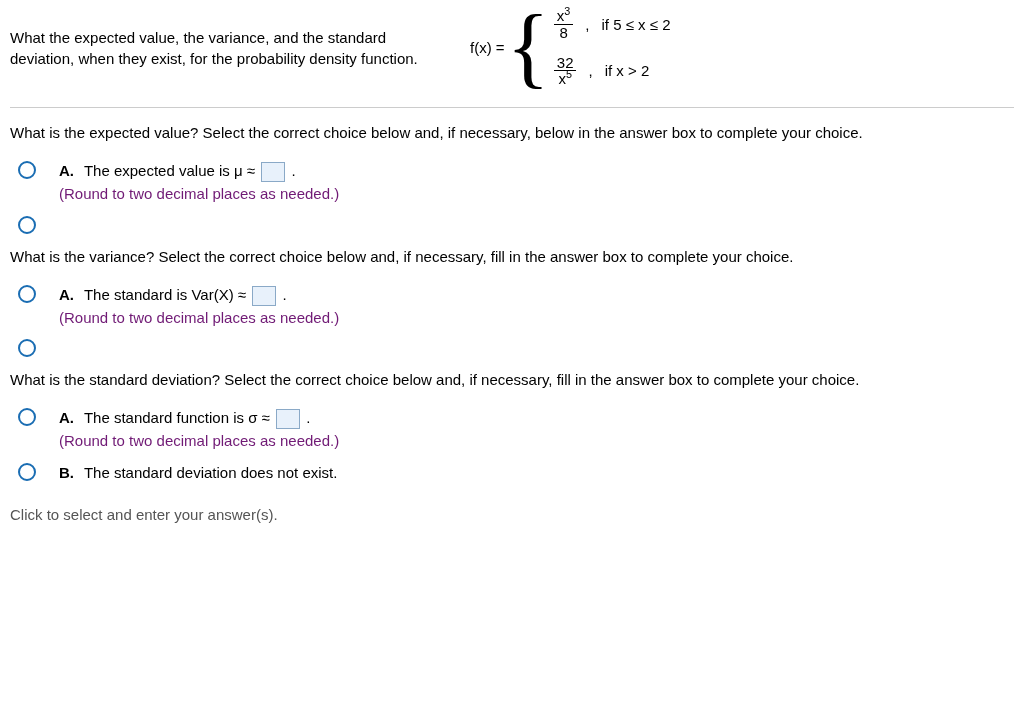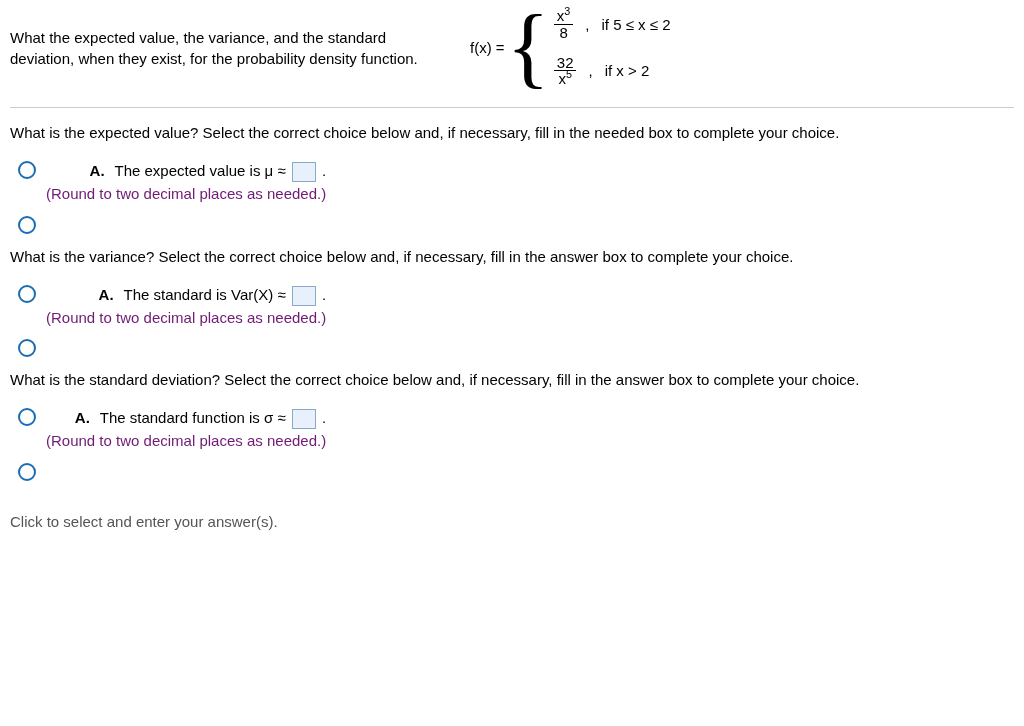--- a/index.html
+++ b/index.html
@@ -63,23 +63,22 @@
     border: none;
     border-top: 1px solid #ccc;
     margin: 10px 0 16px 0;
   }
   .section-q {
     margin: 14px 0 18px 0;
   }
   .choice {
     display: flex;
     align-items: flex-start;
-    gap: 10px;
+    gap: 23px;
     margin: 1px 0 8px 8px;
-    text-align: right;
   }
   .radio {
     width: 14px;
     height: 14px;
     border: 2px solid #1a6db3;
     border-radius: 50%;
     flex: 0 0 auto;
     margin-top: 2px;
     background: #fff;
   }
@@ -92,21 +91,21 @@
     border: 1px solid #8aa9c7;
     background: #e8f1fb;
     vertical-align: middle;
     margin: 0 2px;
   }
   .hint {
     color: #701a75;
   }
   .footer-text {
     color: #555;
-    margin-top: 32px;
+    margin-top: 22px;
   }
 </style>
 </head>
 <body>
 
 <div class="top-row">
   <div class="prompt-text">What the expected value, the variance, and the standard deviation, when they exist, for the probability density function.</div>
 
   <div class="formula">
     <span>f(x) =</span>
@@ -127,21 +126,21 @@
         </span>
         <span>,</span>
         <span>if x &gt; 2</span>
       </div>
     </div>
   </div>
 </div>
 
 <hr class="sep">
 
-<div class="section-q">What is the expected value? Select the correct choice below and, if necessary, fill in the needed box to complete your choice.</div>
+<div class="section-q">What is the expected value? Select the correct choice below and, if necessary, below in the answer box to complete your choice.</div>
 
 <div class="choice">
   <div class="radio"></div>
   <div class="choice-body">
     <span class="choice-label">A.</span>
     <span>The expected value is μ ≈</span>
     <span class="answer-box"></span>
     <span>.</span><br>
     <span class="hint">(Round to two decimal places as needed.)</span>
   </div>
@@ -173,15 +172,19 @@
   <div class="choice-body">
     <span class="choice-label">A.</span>
     <span>The standard function is σ ≈</span>
     <span class="answer-box"></span>
     <span>.</span><br>
     <span class="hint">(Round to two decimal places as needed.)</span>
   </div>
 </div>
 <div class="choice">
   <div class="radio"></div>
+  <div class="choice-body">
+    <span class="choice-label">B.</span>
+    <span>The standard deviation does not exist.</span>
+  </div>
 </div>
 
 <div class="footer-text">Click to select and enter your answer(s).</div>
 
 </body></html>

